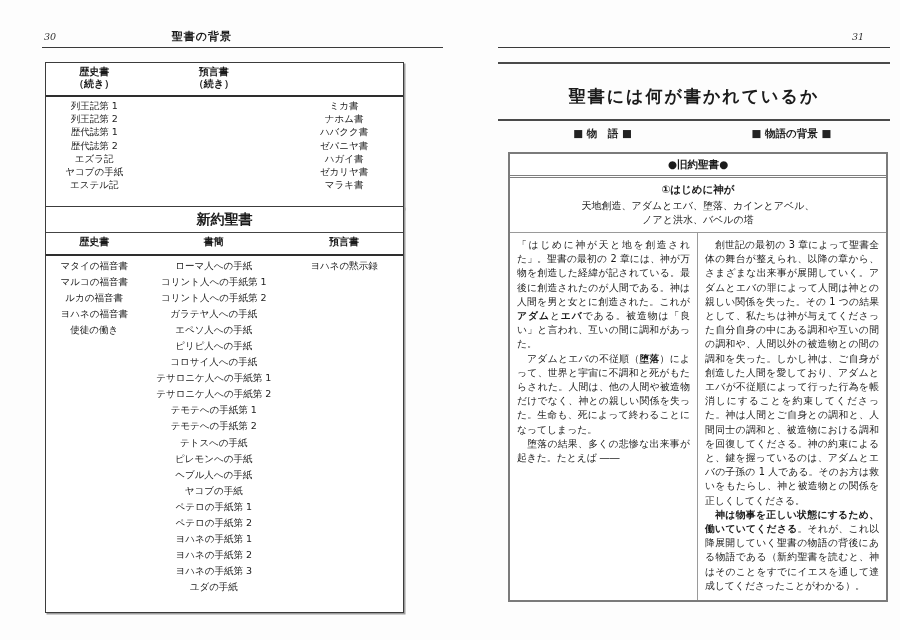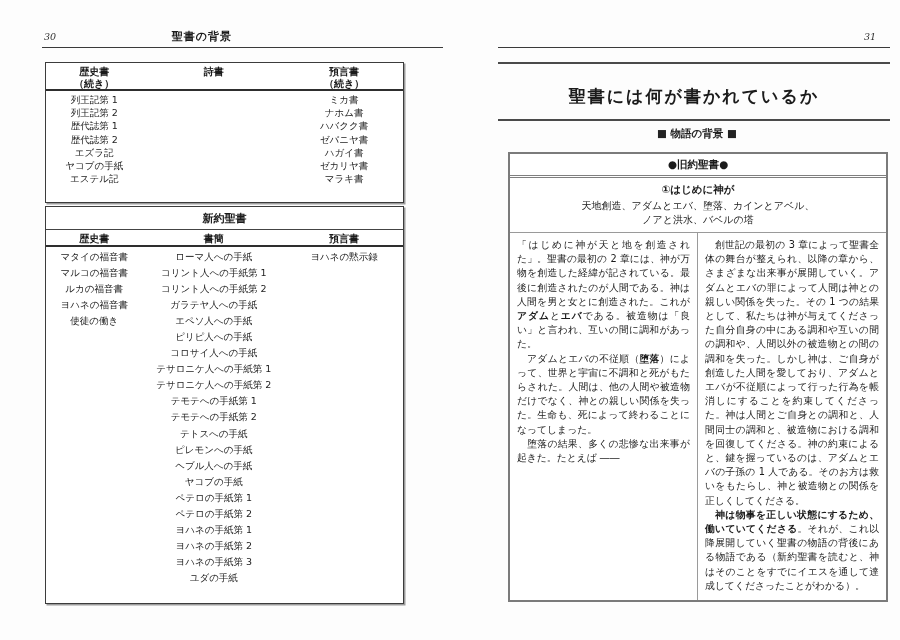--- a/index.html
+++ b/index.html
@@ -8,47 +8,47 @@
     background:#fdfdfd; color:#1b1b1b;
     font-family:"DejaVu Sans", sans-serif;
     overflow:hidden;
   }
   .folio {
     position:absolute; top:31px;
     font-family:"DejaVu Serif", serif; font-style:italic;
     font-size:9.5px; color:#333;
   }
   #lp-folio { left:44px; }
-  #rp-folio { left:852px;margin-left:12px; }
+  #rp-folio { left:852px; }
   #lp-title {
     position:absolute; left:42px; top:29px; width:320px;
     text-align:center; font-size:11px; font-weight:bold; letter-spacing:1px;
   }
   .head-rule { position:absolute; height:1px; background:#3a3a3a; }
   #lp-rule { left:42px; top:47px; width:401px; }
   #rp-rule { left:498px; top:47px; width:392px; }
 
   
   .btable {
     position:absolute; left:45px; width:357px; background:#fff;
     border:1px solid #3c3c3c; box-shadow:1.5px 1.5px 0 #9c9c9c;
   }
   #table-ot { top:62px; }
   #table-nt { top:206px; }
   .t-grid { display:grid; grid-template-columns:27% 40% 33%; }
-  .t-headrow { padding:3px 0 0; border-bottom:2.5px solid #2e2e2e; }
+  .t-headrow { padding:3px 0 6px; border-bottom:2.5px solid #2e2e2e; }
   .t-hcell { text-align:center; font-weight:bold; font-size:10px; line-height:11.5px; }
   .t-body { padding:2px 0 17px; }
   .t-row {
     text-align:center; font-size:9.5px; height:13.2px; line-height:13.2px;
     white-space:nowrap; color:#222;
   }
   #table-nt .t-row { height:16.1px; line-height:16.1px; }
   .t-title {
-    text-align:center; font-weight:bold; font-size:11px;
+    text-align:center; font-weight:bold; font-size:14px;
     padding:4px 0 3px; border-bottom:1px solid #444;
   }
 
   
   #rp-titleblock {
     position:absolute; left:498px; top:62px; width:392px; box-sizing:border-box;
     border-top:2px solid #4a4a4a; border-bottom:2px solid #4a4a4a;
     padding:21px 0 11px; text-align:center;
   }
   #rp-title { font-size:17px; font-weight:bold; letter-spacing:2px; }
@@ -80,24 +80,20 @@
 
 <span id="lp-folio" class="folio">30</span>
 <div id="lp-title">聖書の背景</div>
 <div id="lp-rule" class="head-rule"></div>
 
 <div id="table-ot" class="btable">
   <div class="t-grid t-headrow">
     <div class="t-hcell">
       <div>歴史書</div>
       <div>（続き）</div>
-    </div>
-    <div class="t-hcell">
-      <div>詩書</div>
-      <div></div>
     </div>
     <div class="t-hcell">
       <div>預言書</div>
       <div>（続き）</div>
     </div>
   </div>
   <div class="t-grid t-body">
     <div class="t-col">
         <div class="t-row">列王記第 1</div>
         <div class="t-row">列王記第 2</div>
@@ -165,20 +161,21 @@
 </div>
 
 <span id="rp-folio" class="folio">31</span>
 <div id="rp-rule" class="head-rule"></div>
 
 <div id="rp-titleblock">
   <div id="rp-title">聖書には何が書かれているか</div>
 </div>
 
 <div id="rp-labels">
+  <span class="col-label">■ 物　語 ■</span>
   <span class="col-label">■ 物語の背景 ■</span>
 </div>
 
 <div id="story-box">
   <div class="box-header">●旧約聖書●</div>
   <div class="box-section">
     <div class="sec-title">①はじめに神が</div>
     <div class="sec-sub">天地創造、アダムとエバ、堕落、カインとアベル、</div>
     <div class="sec-sub">ノアと洪水、バベルの塔</div>
   </div>

